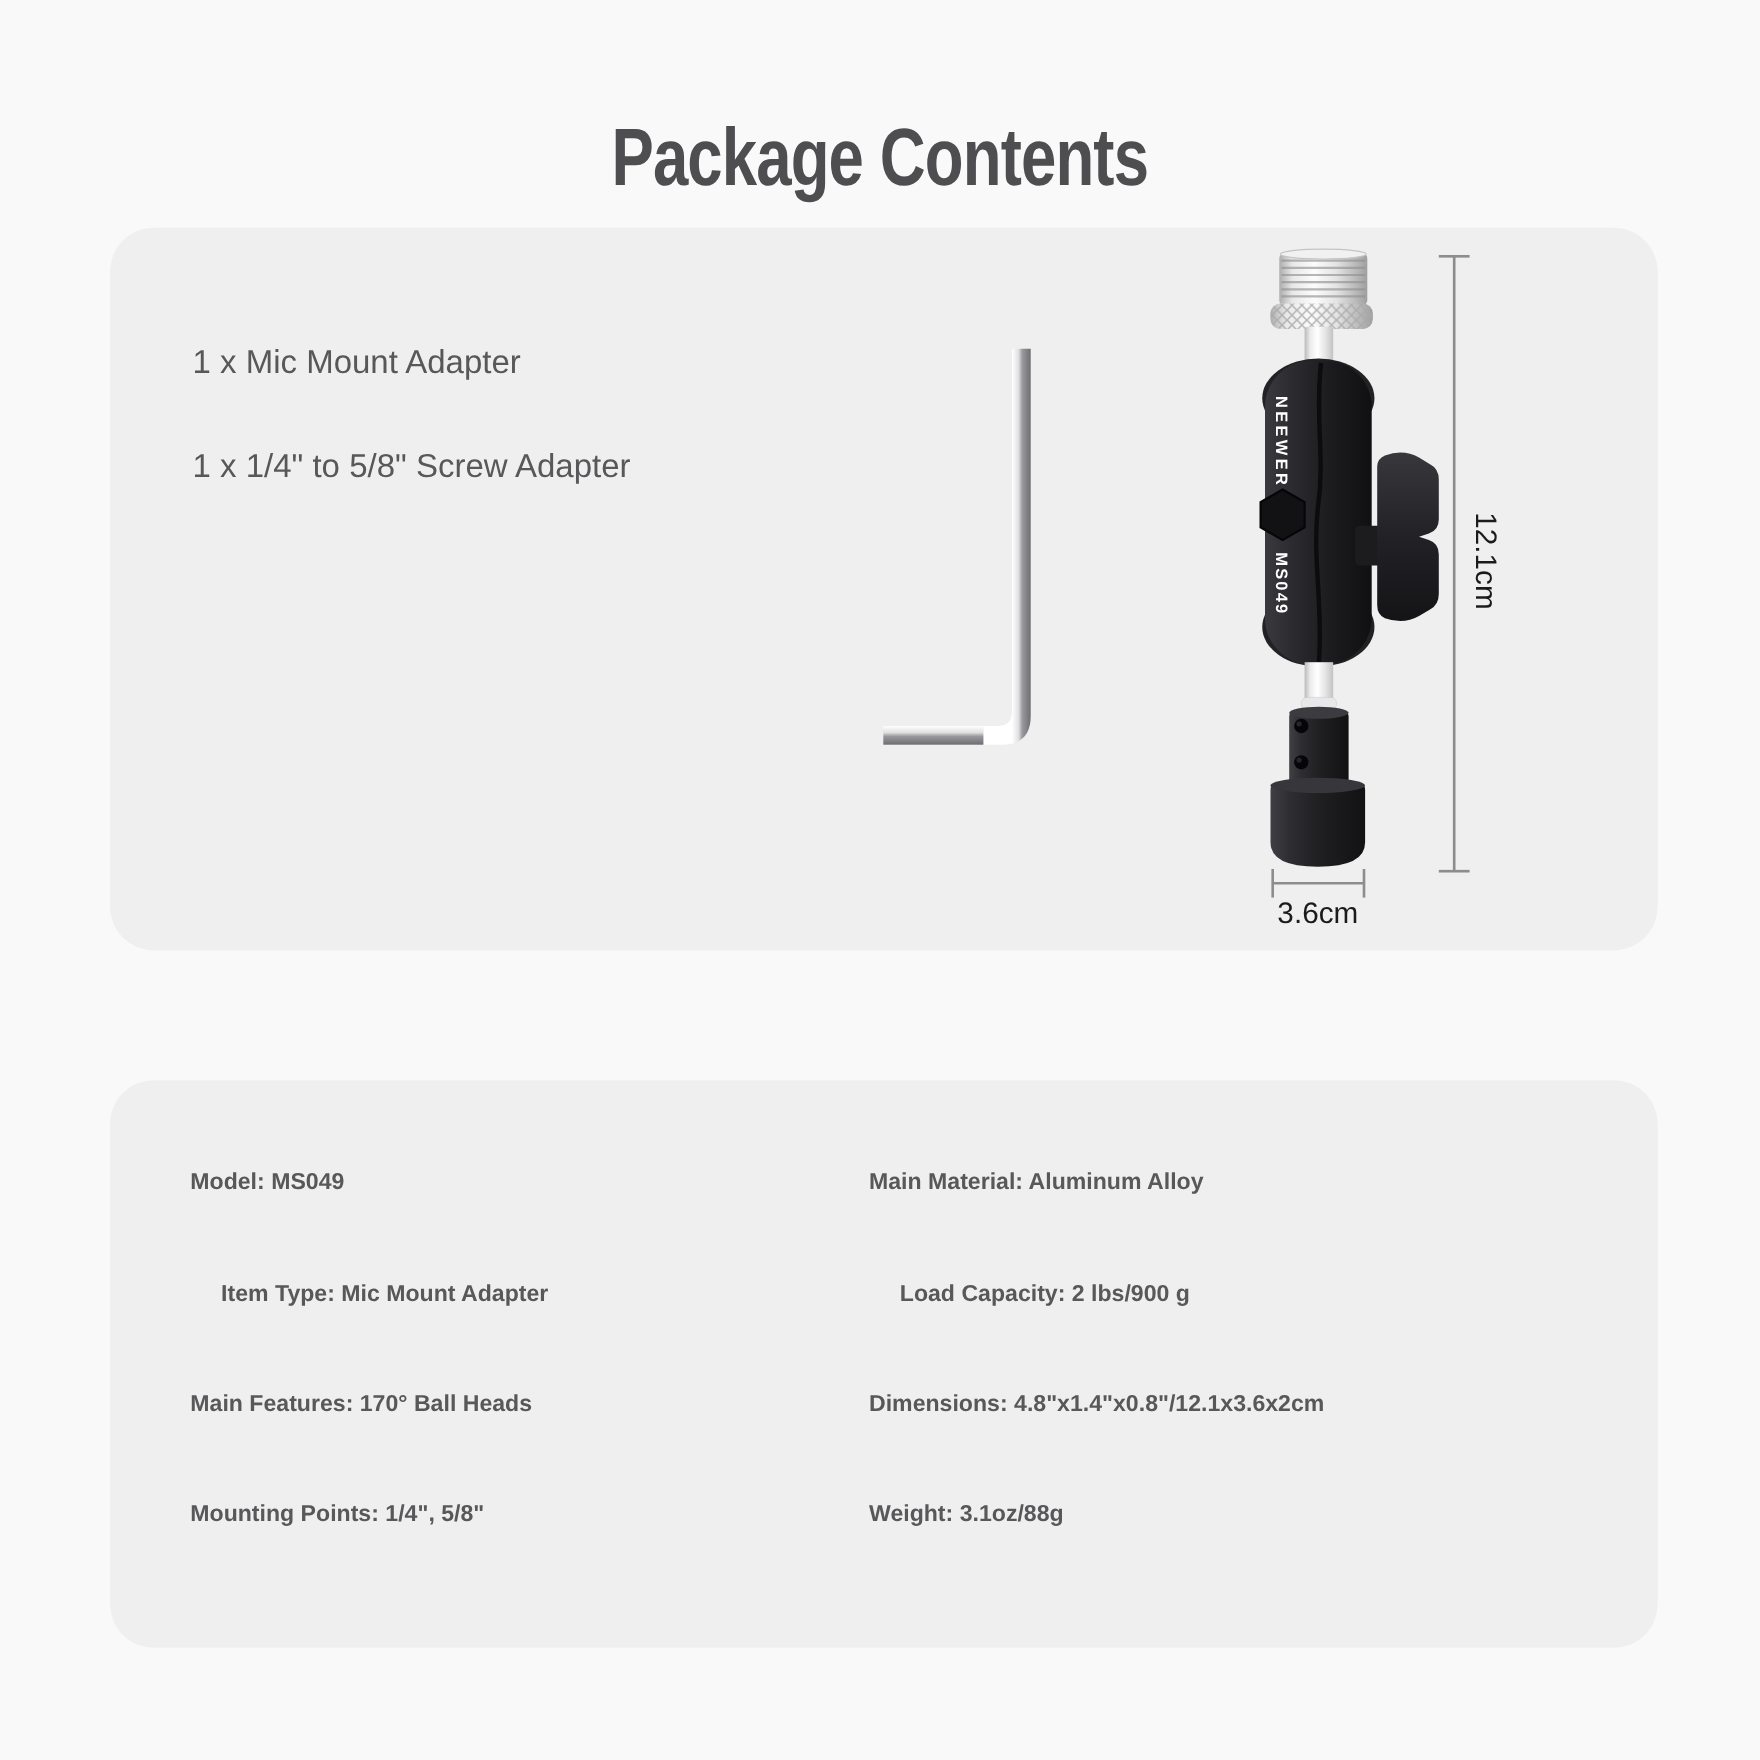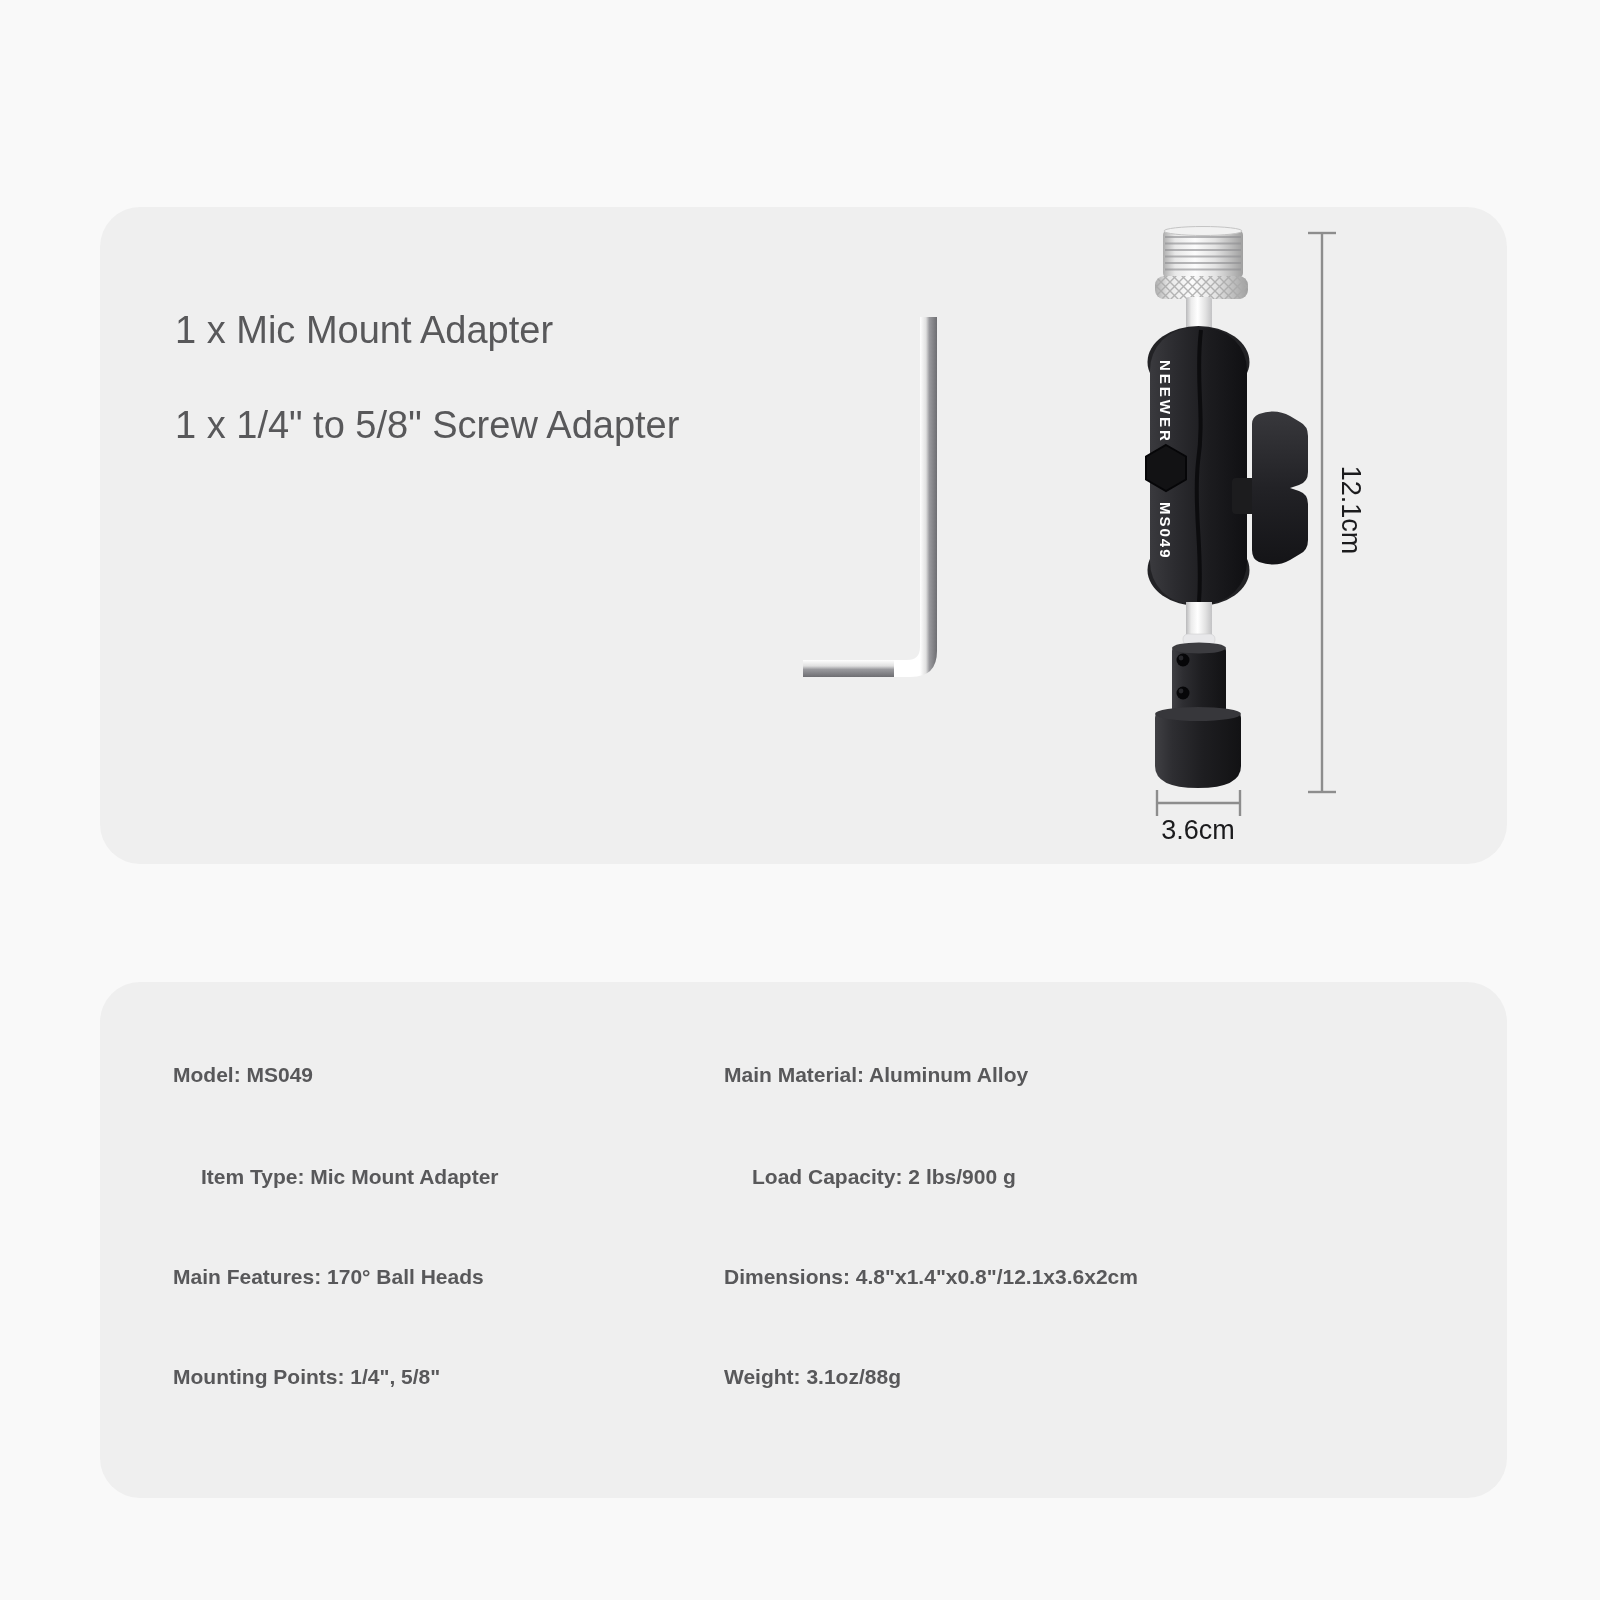--- a/index.html
+++ b/index.html
@@ -19,39 +19,42 @@
   .title1{top:100px;height:85px;}
   .title2{top:882px;height:85px;}
   .panel{
     position:absolute;left:100px;width:1407px;
     background:#efefef;border-radius:40px;
   }
   .panel1{top:207px;height:657px;}
   .panel2{top:982px;height:516px;}
   .pkg-item{
     position:absolute;left:75px;height:40px;line-height:40px;
-    font-size:38px;color:#58585a;white-space:nowrap;
+    font-size:30px;color:#58585a;white-space:nowrap;
   }
   .pkg-item.i0{top:103px;} .pkg-item.i1{top:198px;} .pkg-item.i2{top:294px;}
   .spec-item{
     position:absolute;height:40px;line-height:40px;
     font-size:21px;font-weight:700;color:#58585a;white-space:nowrap;
   }
-  .col-l{left:73px;} .col-r{left:624px;}
+  .col-l{left:73px;} .col-r{left:690px;}
   .r0{top:73px;} .r1{top:175px;margin-left:28px;} .r2{top:275px;} .r3{top:375px;}
   .art{position:absolute;}
   .hexkey-art{left:690px;top:103px;width:160px;height:380px;}
   .product-art{left:980px;top:3px;width:320px;height:640px;}
   svg text{font-family:"Liberation Sans",sans-serif;}
 </style>
 </head>
 <body>
 
 <div class="page">
 
+  <div class="title title1">
+    <span class="cond">Package Contents</span>
+  </div>
 
   <section class="panel panel1">
     <div class="pkg-item i0">1 x Mic Mount Adapter</div>
     <div class="pkg-item i1">1 x 1/4" to 5/8" Screw Adapter</div>
 
     <svg class="art hexkey-art" viewBox="0 0 160 380">
       <defs>
         <linearGradient id="hexV" gradientUnits="userSpaceOnUse" x1="130" y1="0" x2="147" y2="0">
           <stop offset="0" stop-color="#ffffff"></stop>
           <stop offset="0.35" stop-color="#e0e0e0"></stop>

